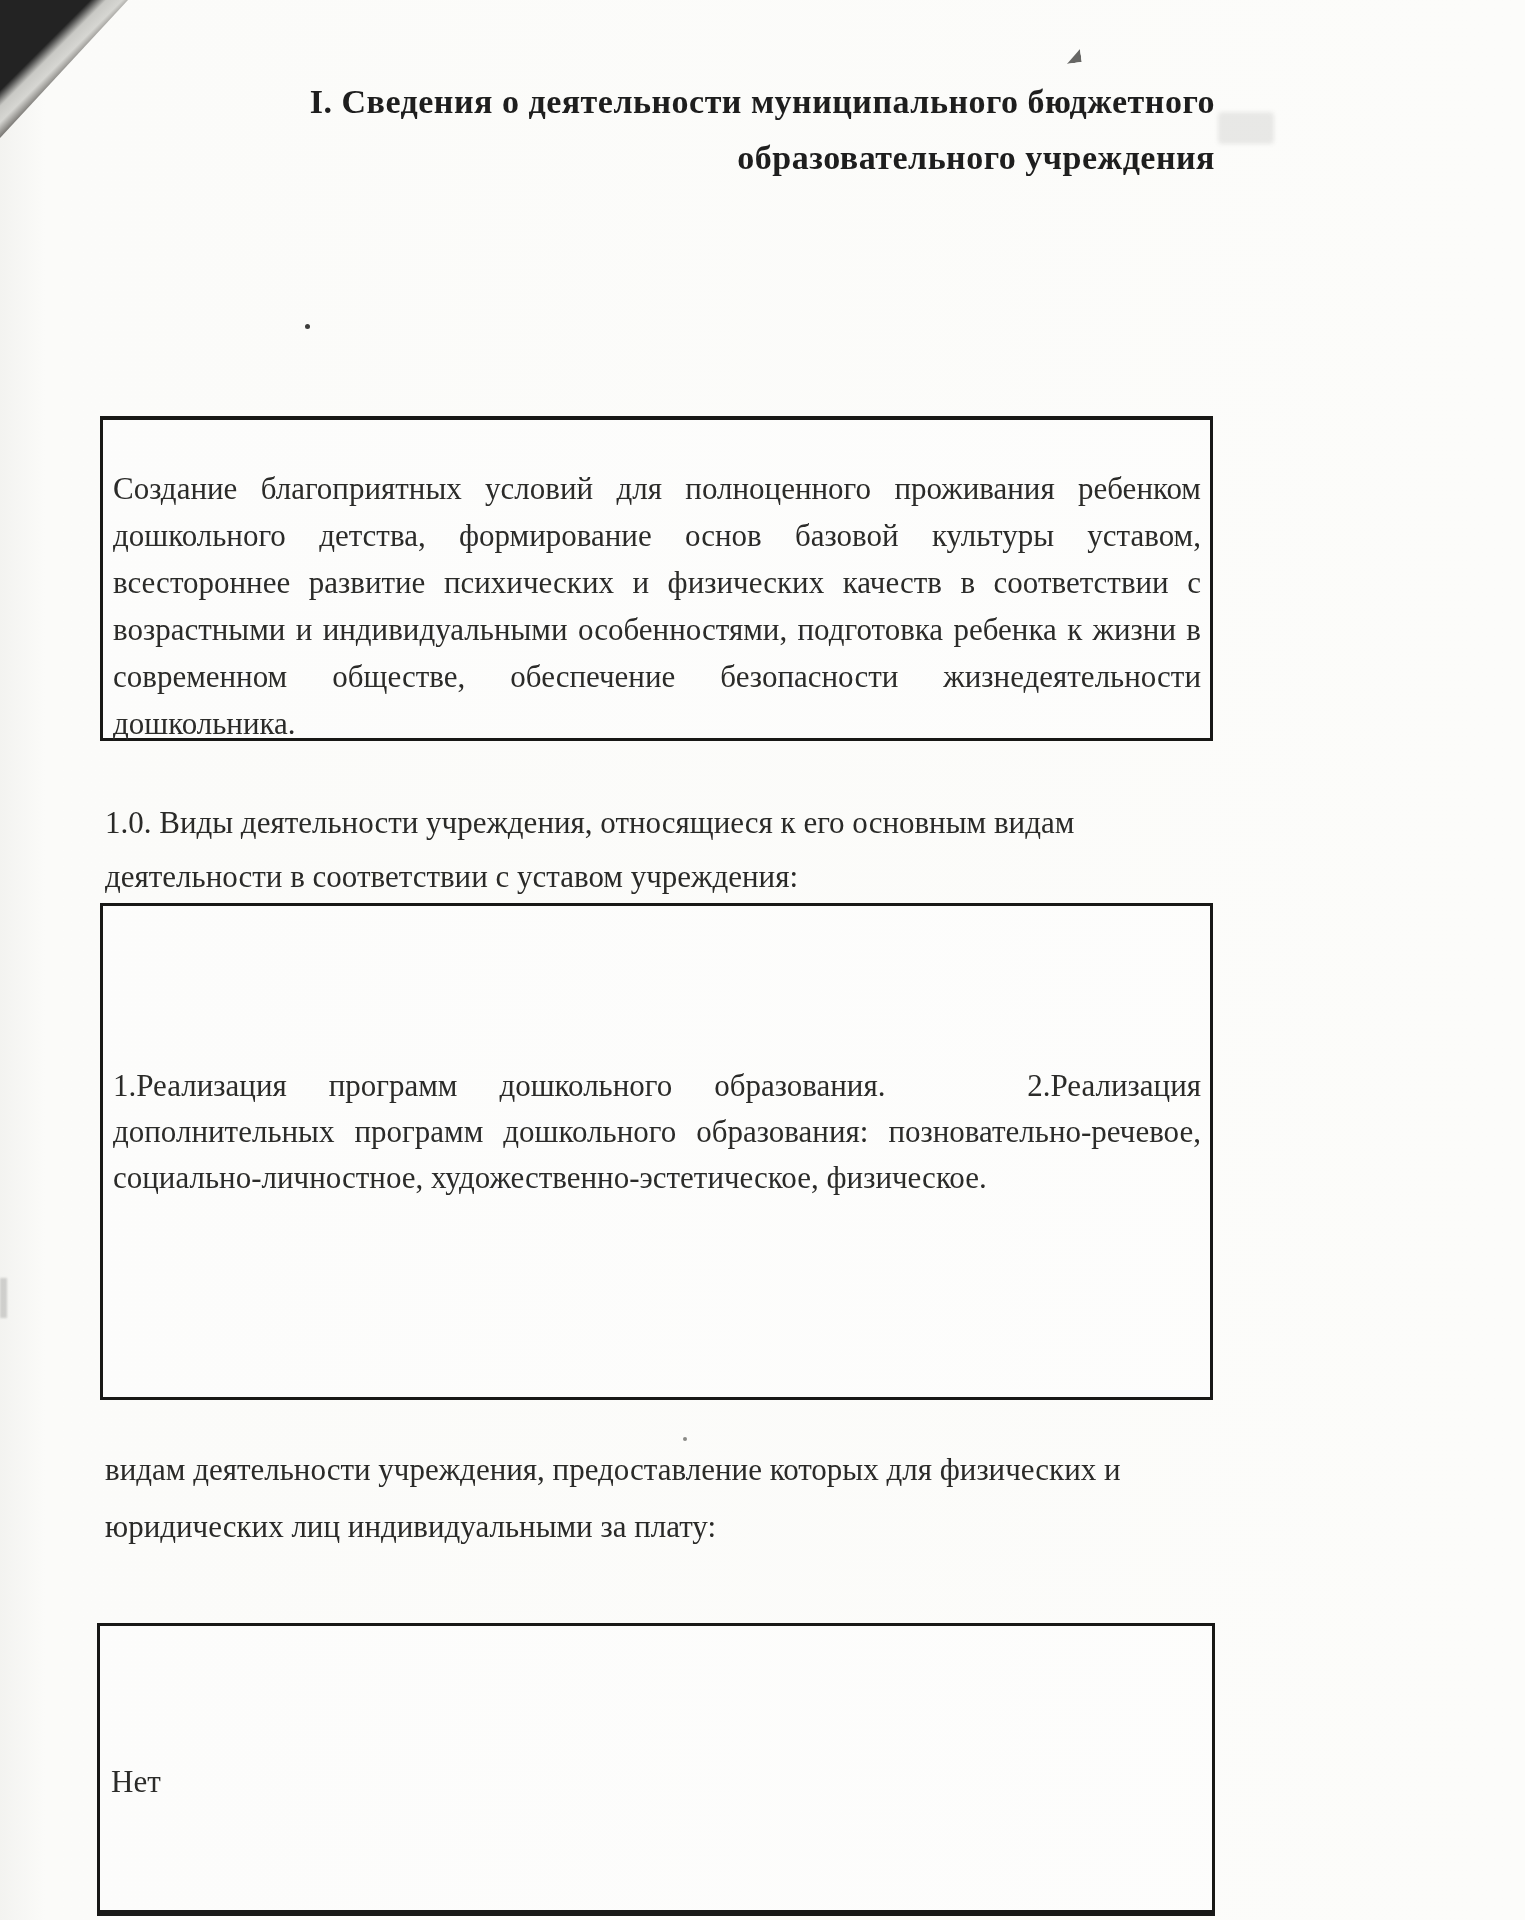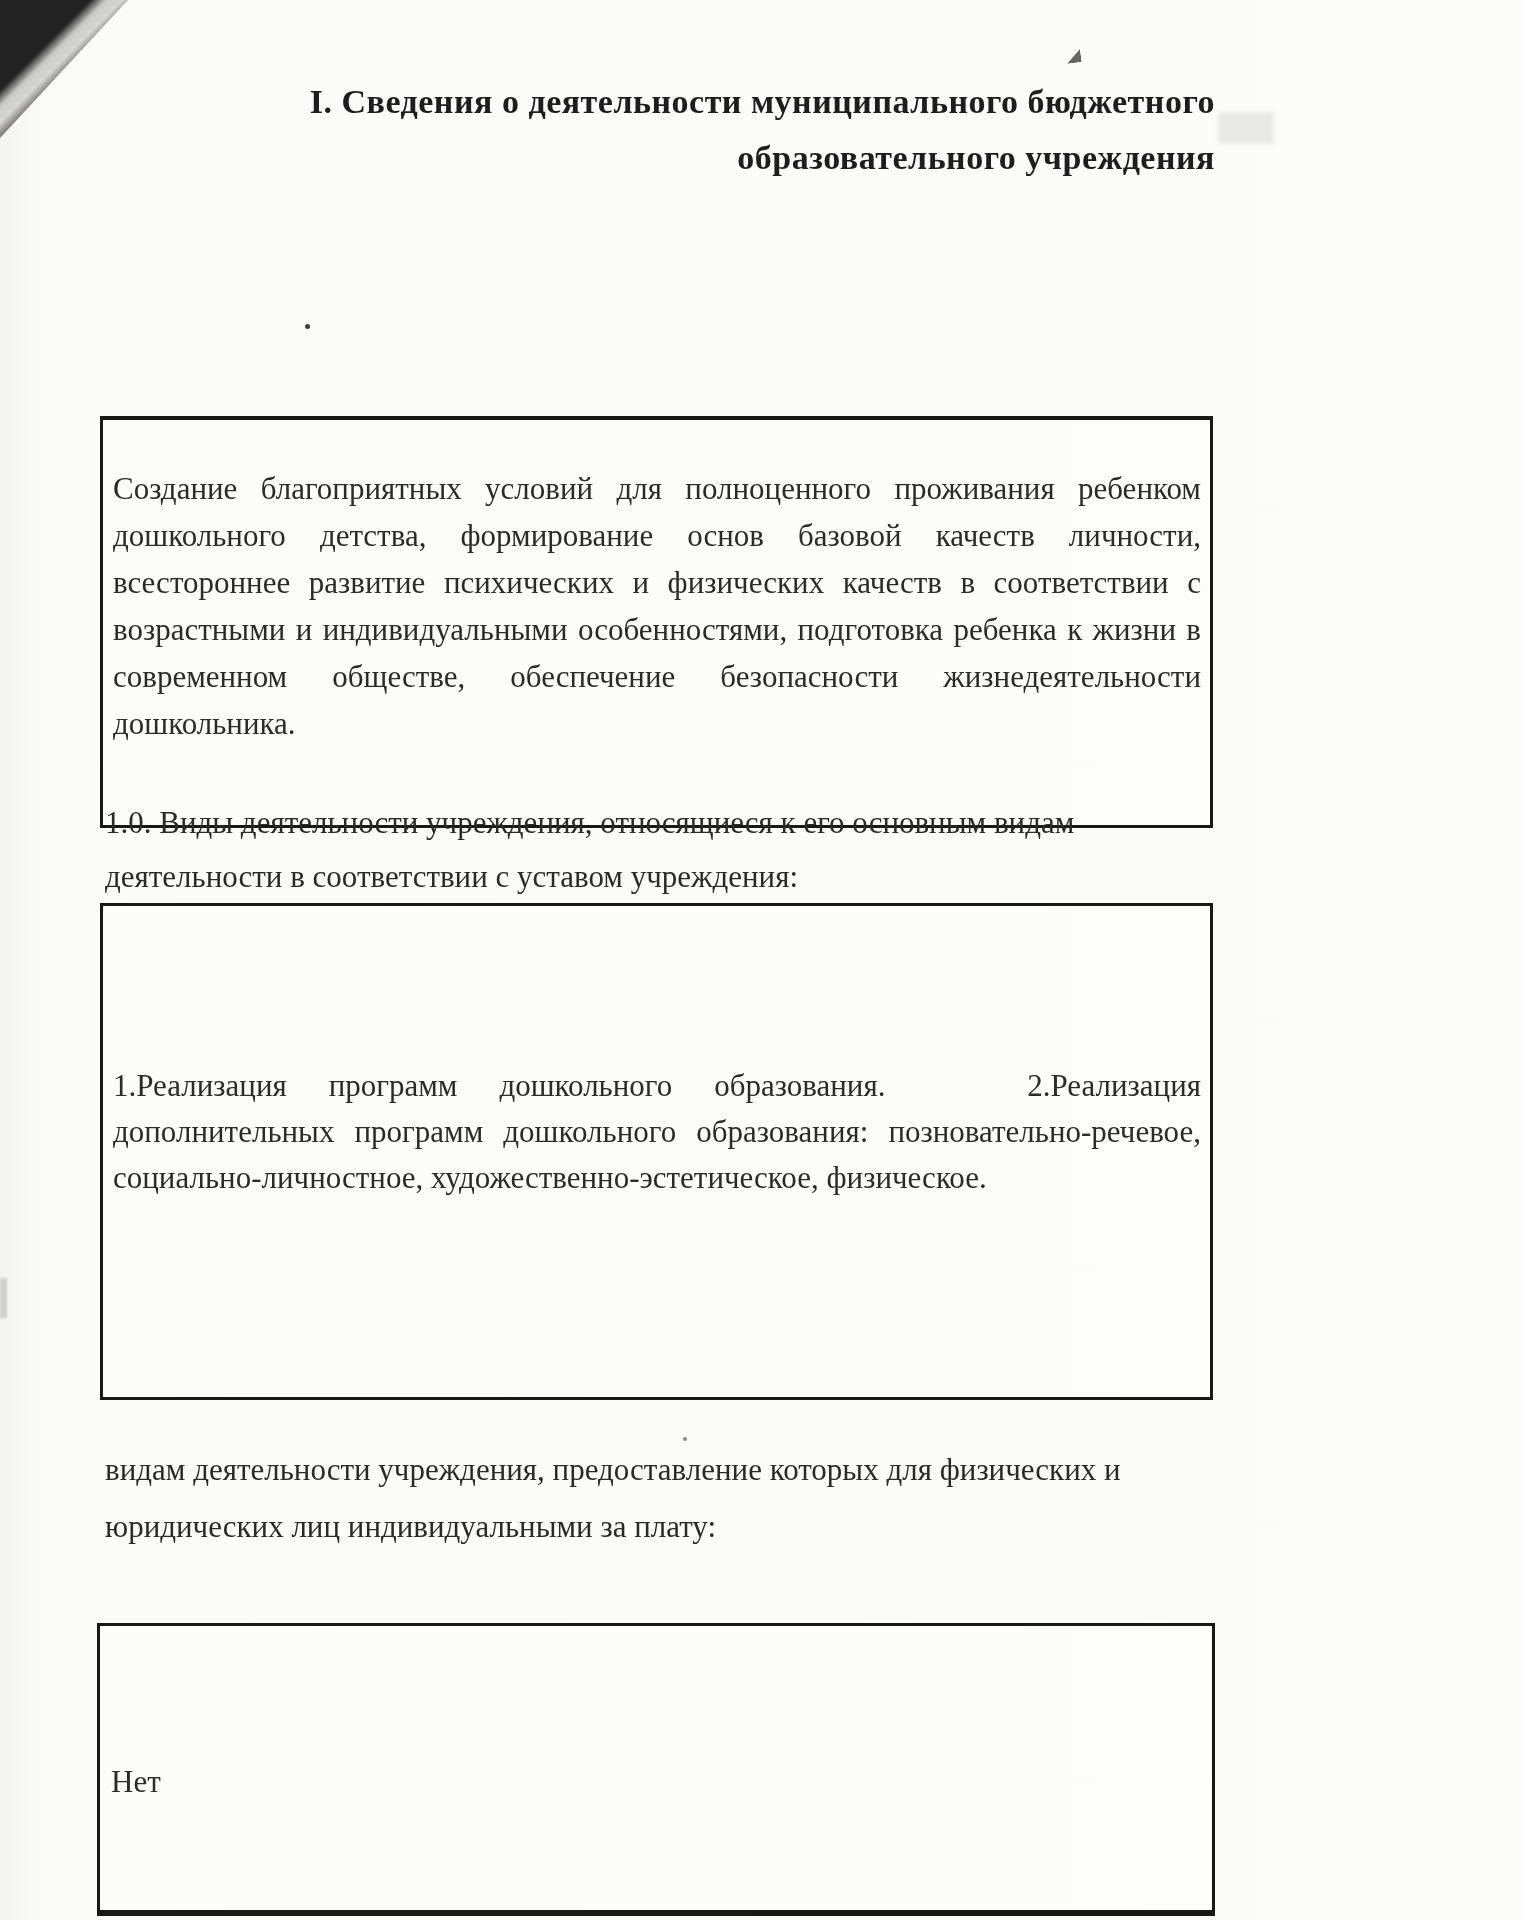--- a/index.html
+++ b/index.html
@@ -48,21 +48,21 @@
     position:absolute;left:105px;font-size:31px;color:#2a2a28;
   }
   .h11{top:250px;width:1080px;line-height:52px;}
   .h12{top:796px;width:1080px;line-height:54px;}
   .h13{top:1441px;width:1090px;line-height:57px;}
 
   .txtbox{
     position:absolute;box-sizing:border-box;border:3px solid #181816;
     background:rgba(255,255,255,.35);font-size:31px;color:#2b2b29;
   }
-  .box1{left:100px;top:416px;width:1113px;height:412px;border-top-width:4px;padding:45px 9px 0 10px;line-height:47px;}
+  .box1{left:100px;top:416px;width:1113px;height:325px;border-top-width:4px;padding:45px 9px 0 10px;line-height:47px;}
   .box2{left:100px;top:903px;width:1113px;height:497px;padding:157px 9px 0 10px;line-height:46px;}
   .box3{left:97px;top:1623px;width:1118px;height:293px;border-bottom-width:6px;padding:133px 9px 15px 11px;line-height:46px;}
 
   .jline{text-align:justify;text-align-last:justify;}
   .nline{text-align:left;}
   .b2l1{display:flex;align-items:center;}
   .b2l1-left{flex:0 0 71%;text-align:justify;text-align-last:justify;}
   .b2l1-right{margin-left:auto;}
 </style>
 </head>
@@ -75,21 +75,21 @@
   <div class="right-smudge"></div>
   <div class="left-smudge"></div>
   <div class="speck s1"></div>
   <div class="speck s2"></div>
 
   <div class="title-line t1">I. Сведения о деятельности муниципального бюджетного</div>
   <div class="title-line t2">образовательного учреждения</div>
 
   <div class="txtbox box1">
     <div class="jline">Создание благоприятных условий для полноценного проживания ребенком</div>
-    <div class="jline">дошкольного детства, формирование основ базовой качеств личности,</div>
+    <div class="jline">дошкольного детства, формирование основ базовой культуры уставом,</div>
     <div class="jline">всестороннее развитие психических и физических качеств в соответствии с</div>
     <div class="jline">возрастными и индивидуальными особенностями, подготовка ребенка к жизни в</div>
     <div class="jline">современном обществе, обеспечение безопасности жизнедеятельности дошкольника.</div>
   </div>
 
   <div class="heading h12">
     <div>1.0. Виды деятельности учреждения, относящиеся к его основным видам</div>
     <div>деятельности в соответствии с уставом учреждения:</div>
   </div>
   <div class="txtbox box2">

